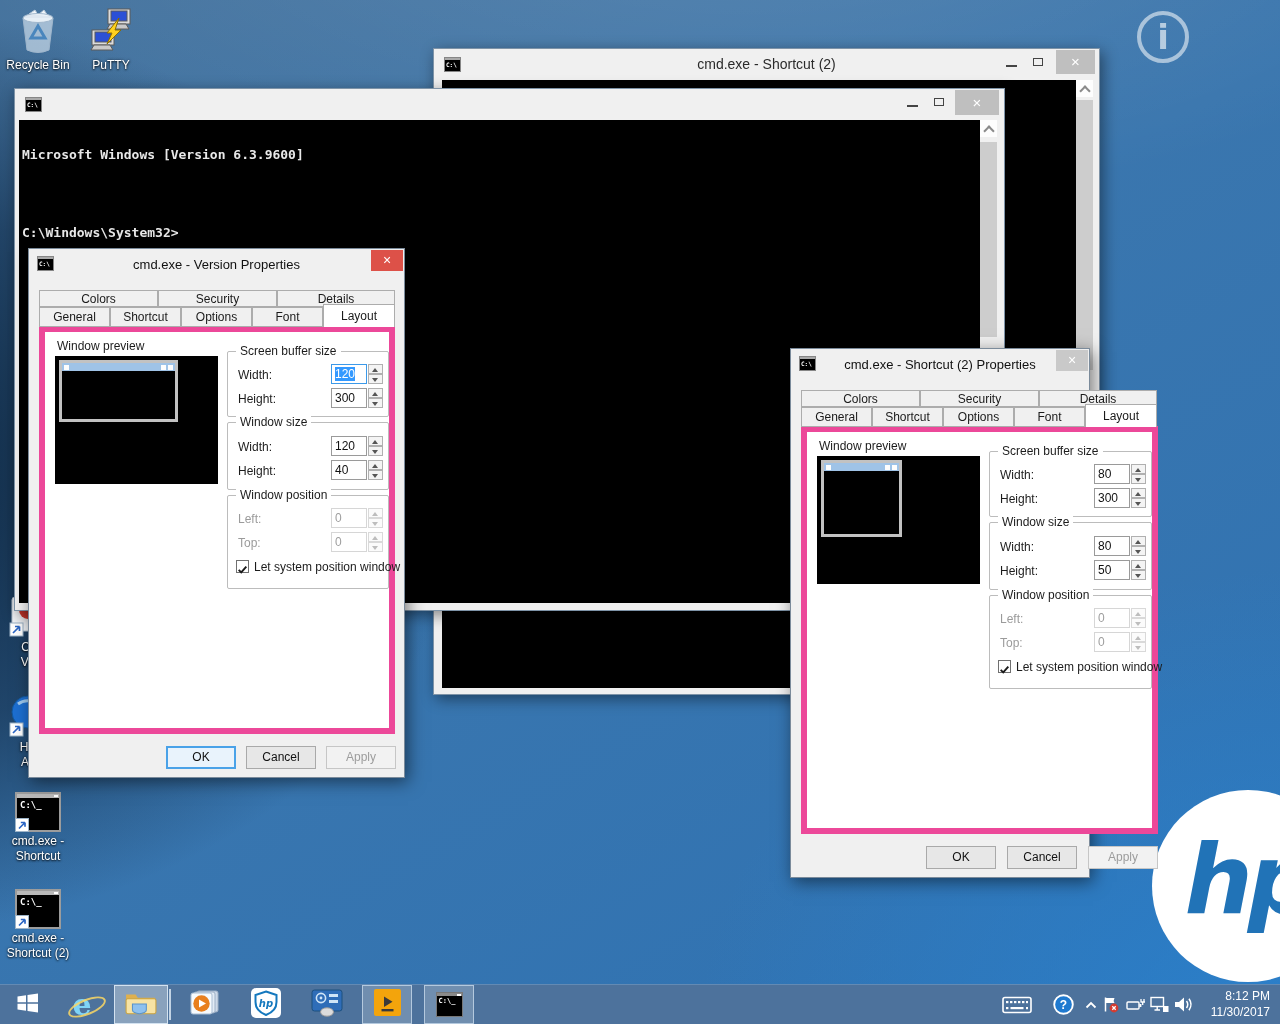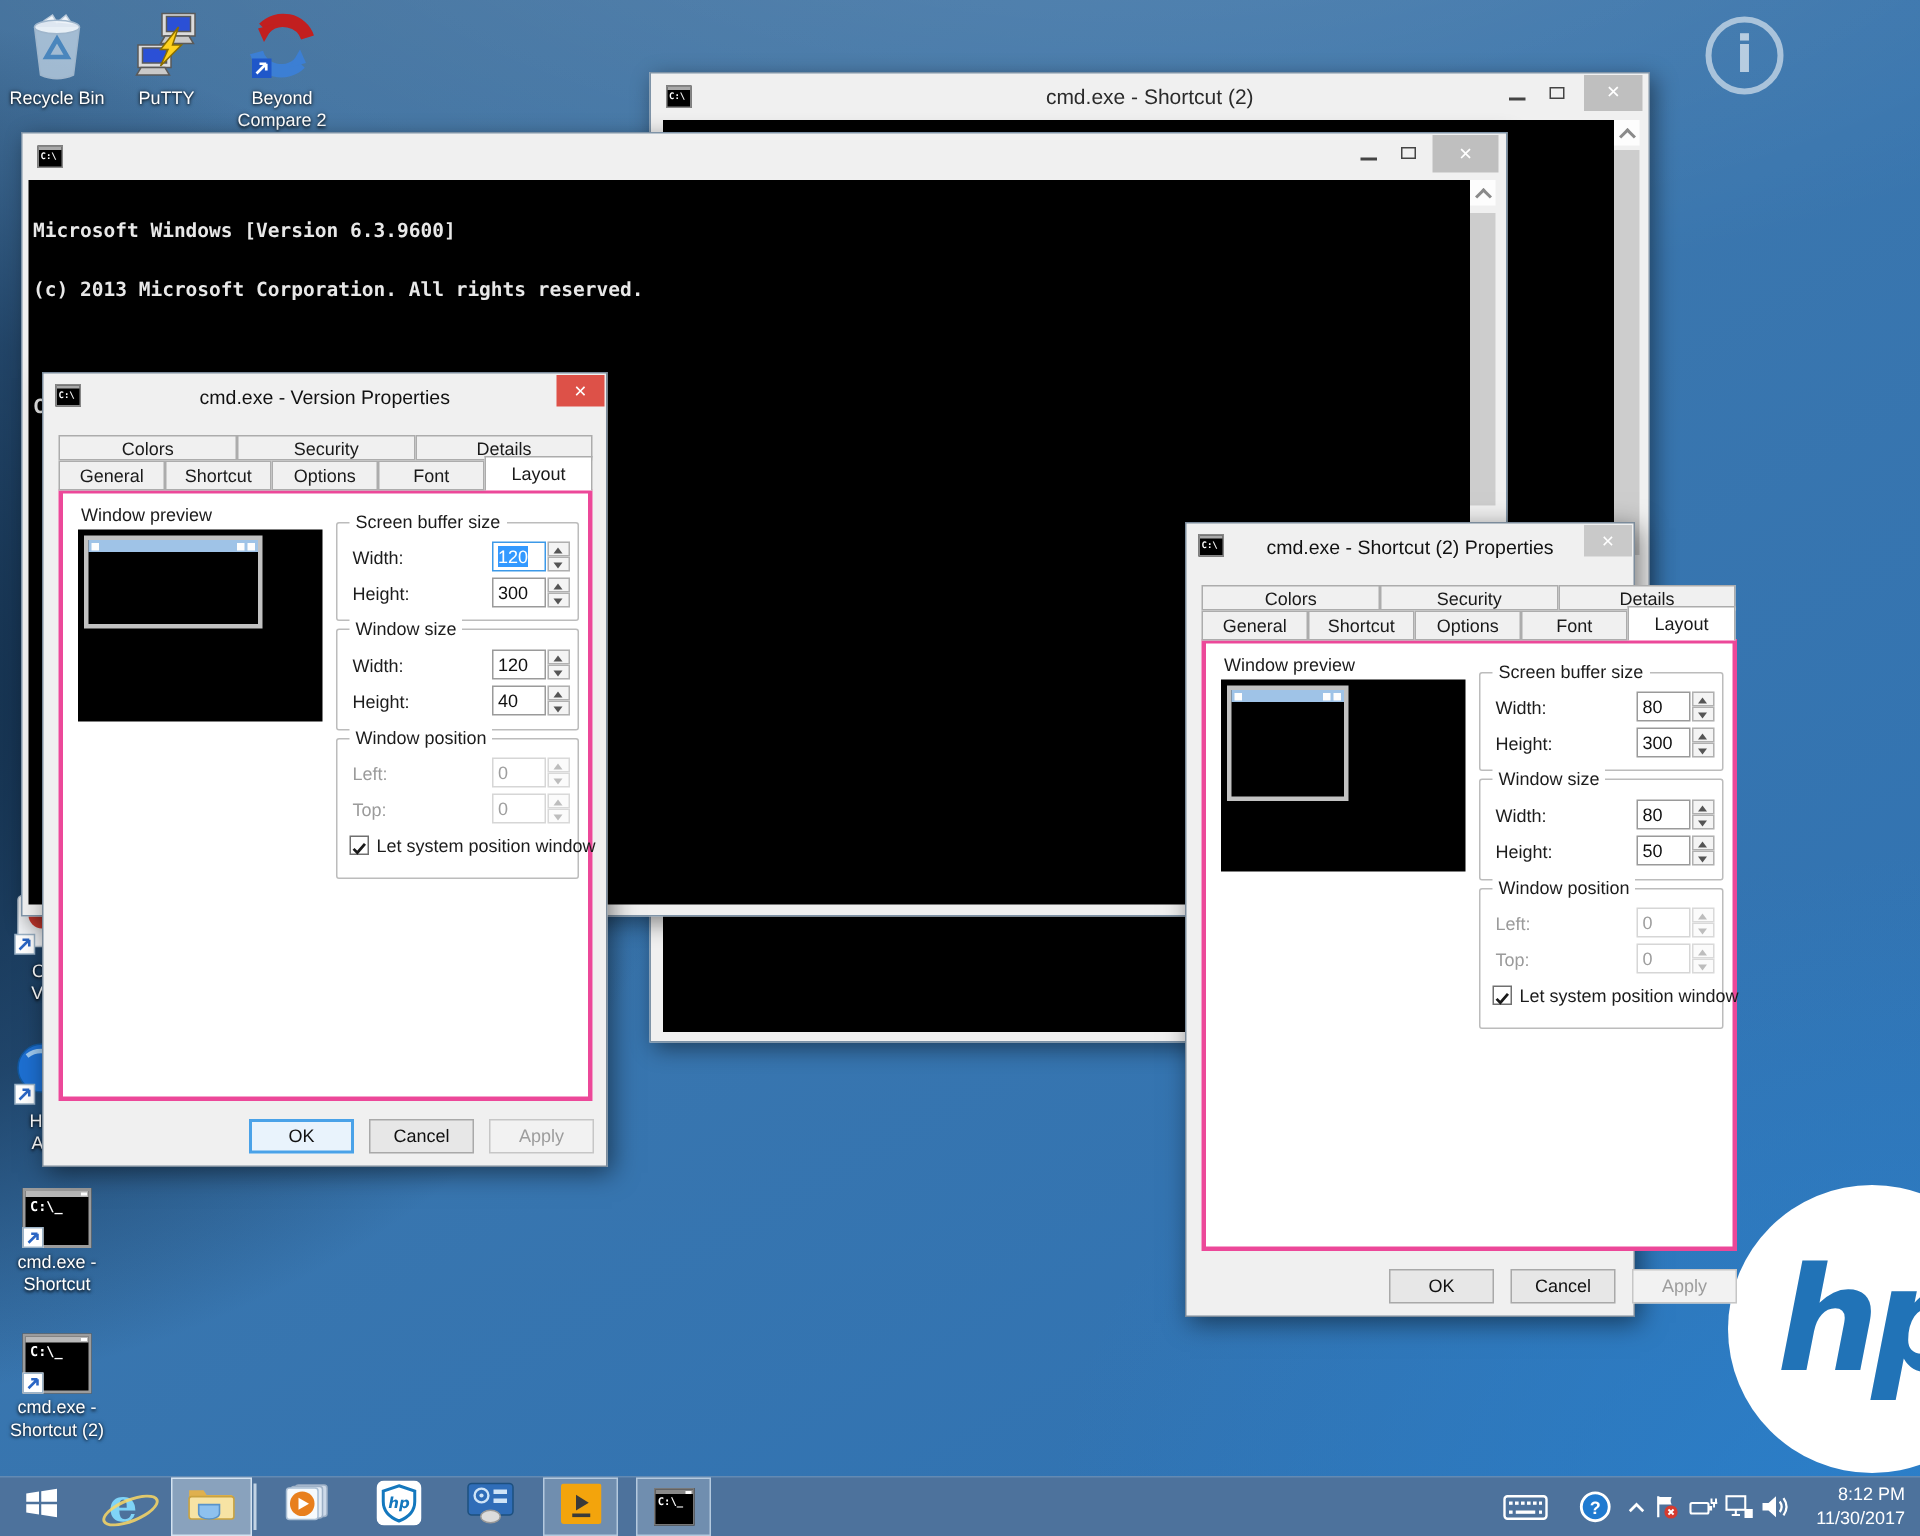--- a/index.html
+++ b/index.html
@@ -45,21 +45,21 @@
   .vsb .thumb{position:absolute;left:0;width:17px;background:#cdcdcd;}
 
   
   .dlg{position:absolute;background:#f0f0f0;border:1px solid #7b8b9b;box-sizing:border-box;box-shadow:3px 4px 16px rgba(0,0,0,.5);}
   .dlg .dt{position:absolute;left:0;right:0;top:8px;text-align:center;font-size:13px;color:#111;}
   .dlg-close{position:absolute;top:1px;right:1px;width:32px;height:21px;color:#fff;font-size:14px;line-height:20px;text-align:center;}
   .tab{position:absolute;background:#f0f0f0;border:1px solid #acacac;box-sizing:border-box;
        font-size:12px;color:#1a1a1a;text-align:center;line-height:17px;}
   .tab.front{line-height:19px;z-index:2;}
   .tab.on{background:#fff;border-bottom:none;z-index:3;line-height:22px;}
-  .tabpage{position:absolute;background:#fff;border:3px solid #ec4899;box-sizing:border-box;z-index:1;}
+  .tabpage{position:absolute;background:#fff;border:6px solid #ec4899;box-sizing:border-box;z-index:1;}
   .lbl{position:absolute;font-size:12px;color:#1c1c1c;white-space:nowrap;}
   .lbl.dis{color:#9b9b9b;}
   .pv{position:absolute;background:#000;}
   .pv-win{position:absolute;border:3px solid #c2c2c2;background:#000;box-sizing:border-box;}
   .pv-tb{position:absolute;left:0;top:0;right:0;height:8px;background:#9fc3e7;}
   .pv-sq{position:absolute;top:1.5px;width:5px;height:5px;background:#fdfdfd;}
   .grp{position:absolute;border:1px solid #bcbcbc;border-radius:2px;box-sizing:border-box;}
   .grp .leg{position:absolute;top:-8px;left:8px;background:#fff;padding:0 4px;font-size:12px;color:#1c1c1c;white-space:nowrap;}
   .spin{position:absolute;display:flex;}
   .spin .val{width:36px;height:20px;border:1px solid #9a9a9a;background:#fff;font-size:12px;color:#111;
@@ -130,34 +130,20 @@
           <rect x="4" y="24" width="22" height="15" fill="#dcdcdc"></rect>
           <rect x="7" y="26" width="16" height="10" fill="#2b50d6"></rect>
           <path d="M6 39 h16 l3 5 h-22 z" fill="#c9c9c9"></path>
         </g>
         <path d="M31 12 L19 27 h5 l-5 11 L33 24 h-6 z" fill="#ffd21e" stroke="#8a6d00"></path>
       </svg>
     </span>
     <span>PuTTY</span>
   </div>
 
-  <div class="dicon" style="left:150px;top:6px;width:76px;">
-    <span class="art" style="width:46px;height:50px;">
-      <svg width="46" height="50" viewBox="0 0 46 50">
-        <path d="M40 19 A17 16 0 0 0 11 13" stroke="#c21f1f" stroke-width="9" fill="none"></path>
-        <path d="M7 13 L18 10 L11 22 Z" fill="#c21f1f"></path>
-        <path d="M6 29 A17 16 0 0 0 35 36" stroke="#3c7fd4" stroke-width="9" fill="none"></path>
-        <path d="M39 36 L28 39 L35 27 Z" fill="#3c7fd4"></path>
-        <rect x="3" y="33" width="13" height="13" fill="#1f57c9"></rect>
-        <path d="M6 43 L12.5 36.5 M12.5 36.5 h-4.5 M12.5 36.5 v4.5" stroke="#fff" stroke-width="1.8" fill="none"></path>
-      </svg>
-    </span>
-    <span>Beyond</span><br>
-    <span>Compare 2</span>
-  </div>
 
   <div class="dicon" style="left:0;top:596px;width:56px;z-index:1;">
     <span class="art" style="width:38px;height:42px;">
       <svg width="38" height="42" viewBox="0 0 38 42">
         <rect x="3" y="1" width="32" height="34" rx="3" fill="#f3f5f8" stroke="#b5c2cf"></rect>
         <circle cx="19" cy="14" r="9" fill="#d43b30"></circle>
         <rect x="1" y="27" width="13" height="13" fill="#fff" stroke="#9db4c8"></rect>
         <path d="M4 37 L10.5 30.5 M10.5 30.5 h-4.5 M10.5 30.5 v4.5" stroke="#2b66c4" stroke-width="1.7" fill="none"></path>
       </svg>
     </span>
@@ -226,21 +212,20 @@
 
   <div class="win" style="left:14px;top:88px;width:991px;height:523px;z-index:3;">
     <div class="tbar" style="height:31px;">
       <span class="mini-cmd" style="left:10px;top:8px;"></span>
       <span class="capmin" style="right:86px;top:16px;"></span>
       <span class="capmax" style="right:60px;top:9px;"></span>
       <span class="capclose gray" style="right:5px;top:1px;width:44px;height:25px;line-height:25px;">×</span>
     </div>
     <div class="console" style="left:4px;top:31px;width:961px;height:483px;">
       <div>Microsoft Windows [Version 6.3.9600]</div>
-      <div>(c) 2013 Microsoft Corporation. All rights reserved.</div>
       <div style="height:13px;"></div>
       <div>C:\Windows\System32&gt;</div>
     </div>
     <div class="vsb" style="left:965px;top:31px;height:483px;">
       <span class="sb-arr up" style="top:0;"></span>
       <span class="thumb" style="top:22px;height:195px;"></span>
       <span class="sb-arr dn" style="bottom:0;"></span>
     </div>
   </div>
 

